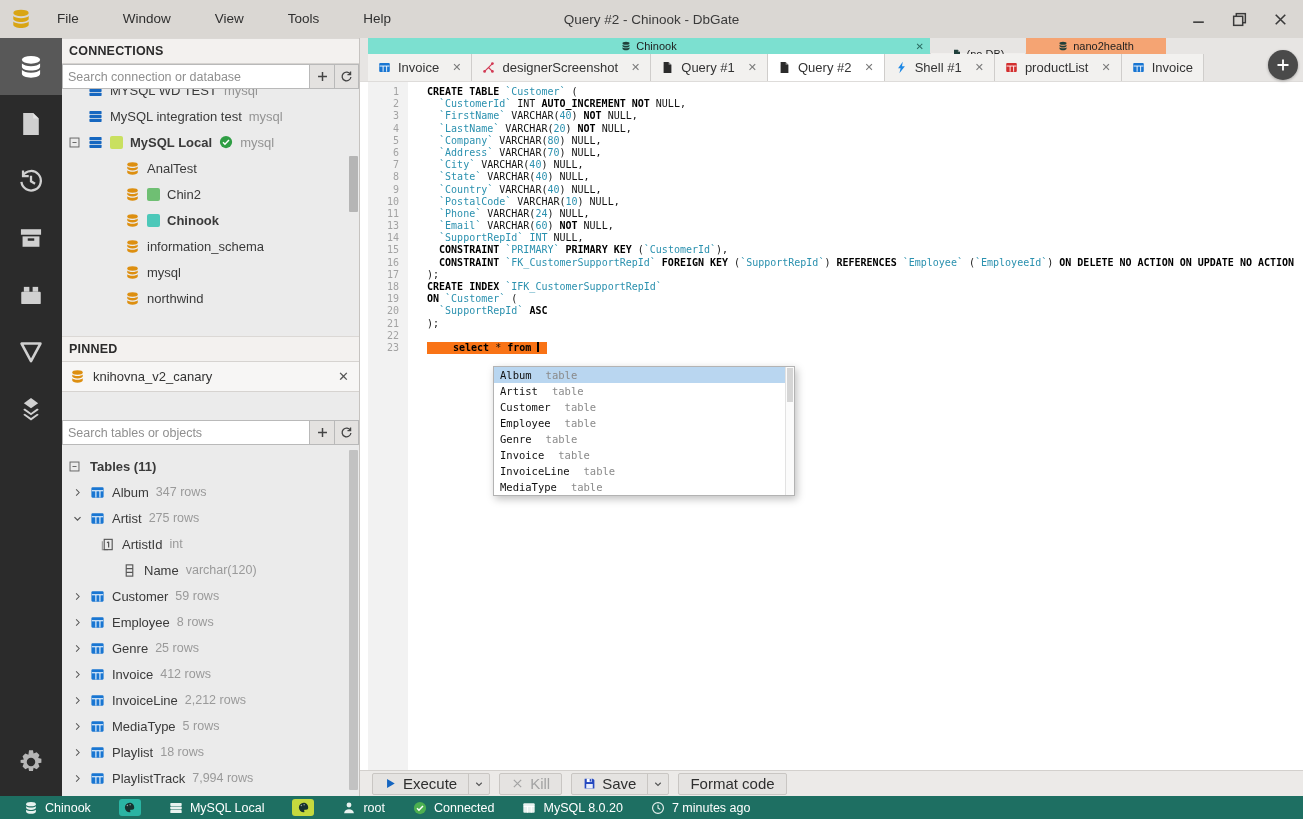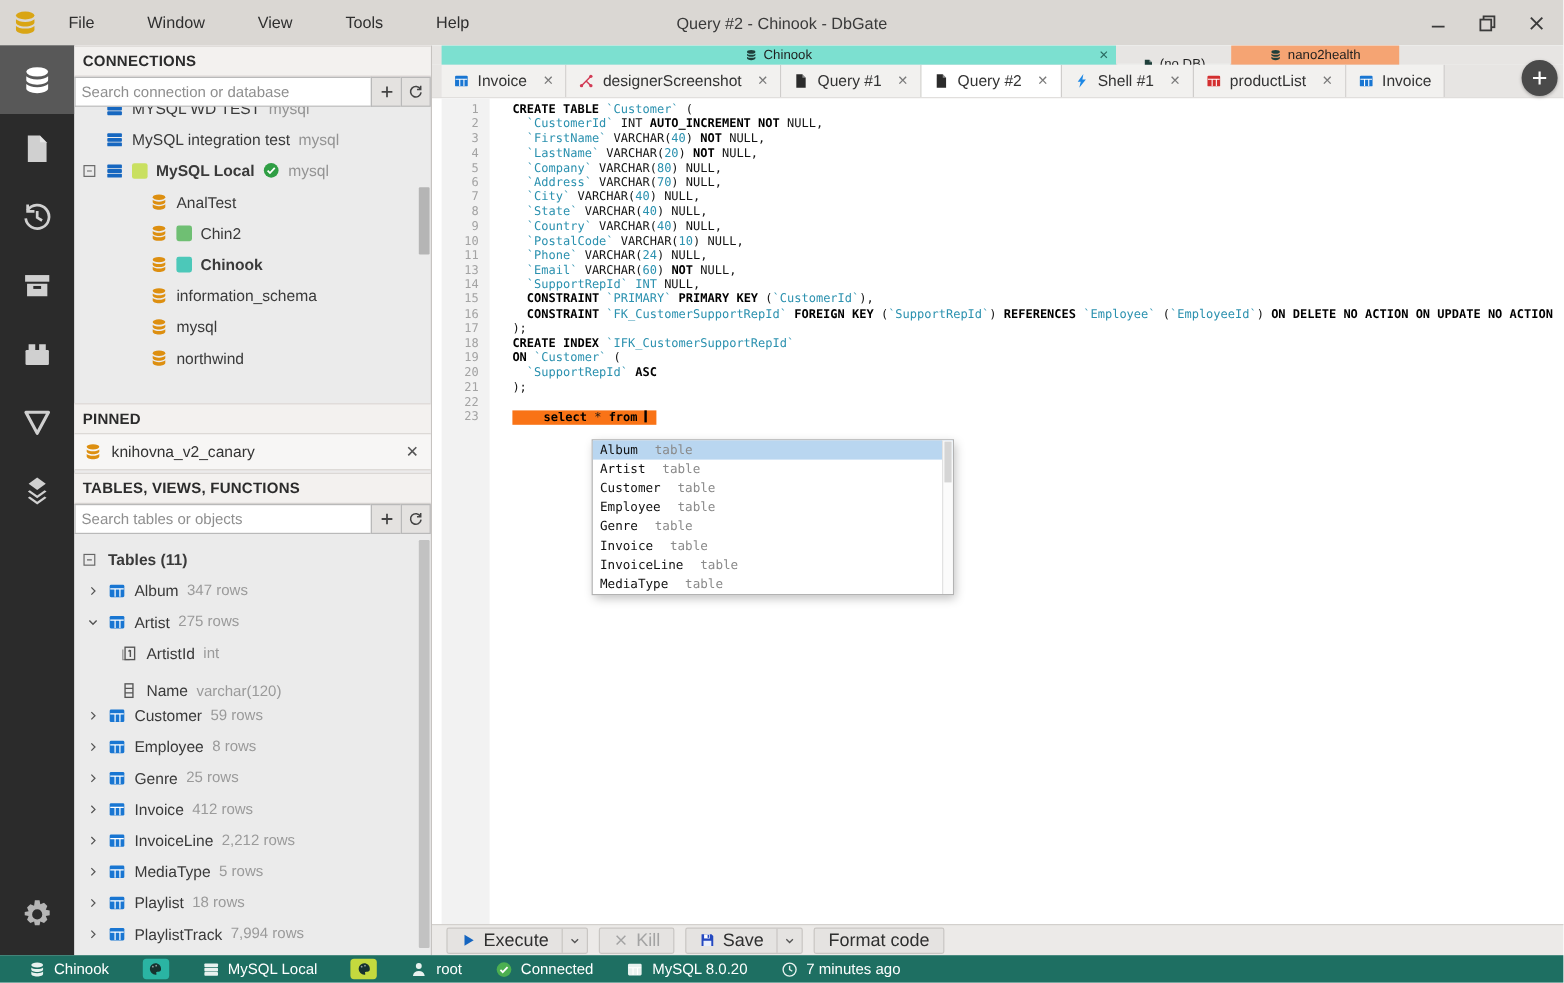--- a/index.html
+++ b/index.html
@@ -355,21 +355,20 @@
     <span class="ic c-db">
         <svg viewBox="0 0 16 16" fill="currentColor">
           <ellipse cx="8" cy="3.6" rx="5.6" ry="2.4"></ellipse>
           <path d="M2.4 5.9c1 1 3 1.6 5.6 1.6s4.6-.6 5.6-1.6v1.9c0 1.3-2.5 2.4-5.6 2.4S2.4 9.1 2.4 7.8z"></path>
           <path d="M2.4 9.9c1 1 3 1.6 5.6 1.6s4.6-.6 5.6-1.6v2.3c0 1.3-2.5 2.4-5.6 2.4s-5.6-1.1-5.6-2.4z"></path>
         </svg>
       </span>
     <span>knihovna_v2_canary</span>
     <span class="closex">✕</span>
   </div>
-  <div class="p-header" style="top:356px">TABLES, VIEWS, FUNCTIONS</div>
   <div class="searchrow" style="top:382px">
     <input placeholder="Search tables or objects" style="">
     <span class="sq">
         <span class="ic">
           <svg viewBox="0 0 16 16" fill="none" stroke="currentColor" stroke-width="1.8">
             <path d="M8 2.5v11M2.5 8h11"></path>
           </svg>
         </span>
       </span>
     <span class="sq">
@@ -426,21 +425,21 @@
           <span class="ic">
             <svg viewBox="0 0 16 16" fill="none" stroke="#555" stroke-width="1.2">
               <rect x="4.5" y="2.5" width="8.5" height="11"></rect>
               <path d="M2.5 4.5v9h6" opacity="0.55"></path>
               <path d="M9.2 5l-1.7 1.1M9.2 5v6.2" stroke-width="1.3"></path>
             </svg>
           </span>
           <span class="tname">ArtistId</span>
           <span class="rowcount">int</span>
         </div>
-        <div class="trow" style="padding-left: 38px; align-items: flex-end;">
+        <div class="trow" style="padding-left: 60px;">
           <span class="ic">
             <svg viewBox="0 0 16 16" fill="none" stroke="#555" stroke-width="1.2">
               <rect x="4.5" y="2" width="7" height="12"></rect>
               <path d="M4.5 6h7M4.5 10h7"></path>
             </svg>
           </span>
           <span class="tname">Name</span>
           <span class="rowcount">varchar(120)</span>
         </div>
         <div class="trow" style="padding-left: 10px;">

